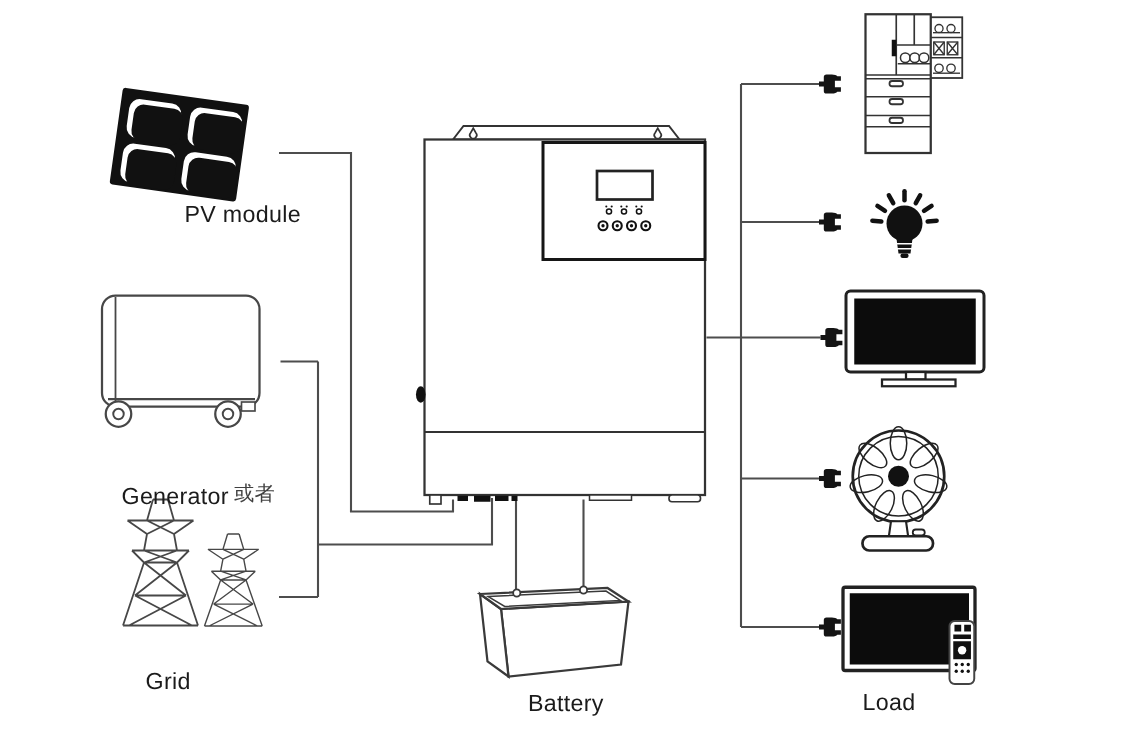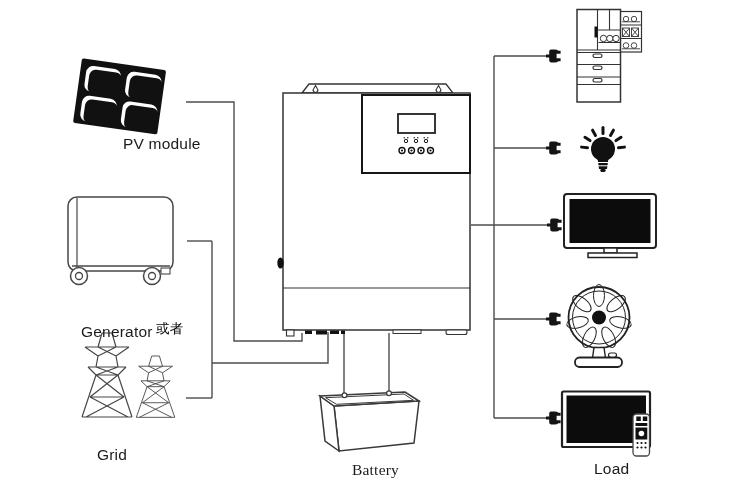--- a/index.html
+++ b/index.html
@@ -5,21 +5,21 @@
   html,body{margin:0;padding:0;background:#fff;}
   .canvas{
     position:relative;width:750px;height:496px;background:#fff;overflow:hidden;
     font-family:"Liberation Sans",sans-serif;
   }
   .canvas svg{position:absolute;left:0;top:0;}
   .lbl{
     position:absolute;color:#1b1b1b;font-size:15.5px;letter-spacing:.2px;
     white-space:nowrap;line-height:1;
   }
-  .lbl.cjk{font-size:13.5px;color:#000000;}
+  .lbl.cjk{font-size:13.5px;color:#404040;}
 </style>
 </head>
 <body>
 
 <div class="canvas">
 
 <svg width="750" height="500" viewBox="0 0 750 500">
   <defs>
     <g id="tower" stroke="#474747" stroke-width="1.2" fill="none">
       <path d="M23,0 H33 M23,0 L19,14 M33,0 L37,14
@@ -234,16 +234,16 @@
             <circle cx="645.5" cy="447.5" r="1.1"></circle>
       </g>
     </g>
   </g>
 </svg>
 
 <span class="lbl" style="left:123px;top:136px;">PV module</span>
 <span class="lbl" style="left:81px;top:288px;margin-top:36px;">Generator</span>
 <span class="lbl cjk" style="left:156px;top:322px;">或者</span>
 <span class="lbl" style="left:97px;top:437px;margin-top:10px;">Grid</span>
-<span class="lbl" style="left:352px;top:462px;font-family:Liberation Serif, serif;">Battery</span>
-<span class="lbl" style="left:575px;top:461px;margin-left:19px;">Load</span>
+<span class="lbl" style="left:352px;top:462px;">Battery</span>
+<span class="lbl" style="left:575px;top:461px;">Load</span>
 
 </div>
 
 </body></html>

